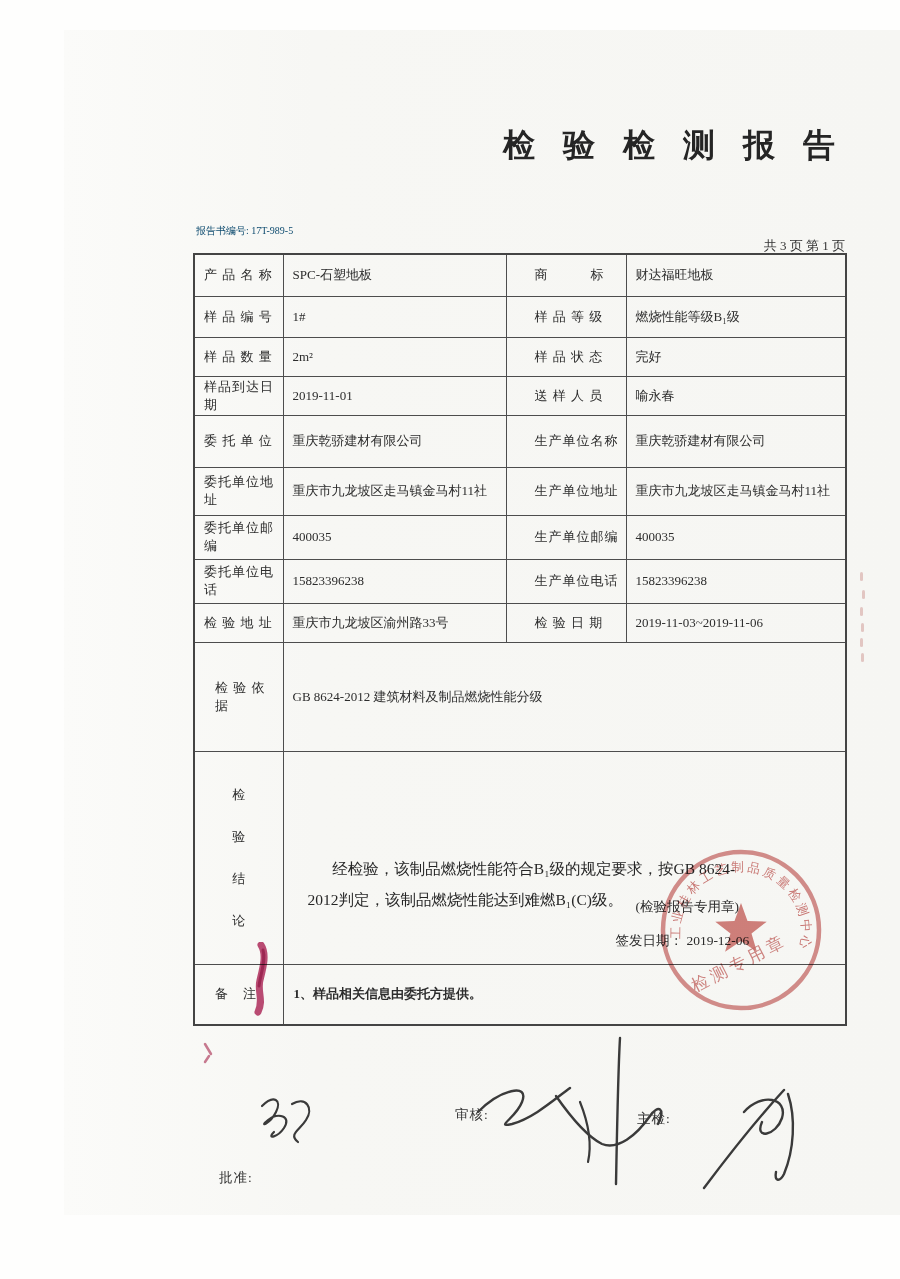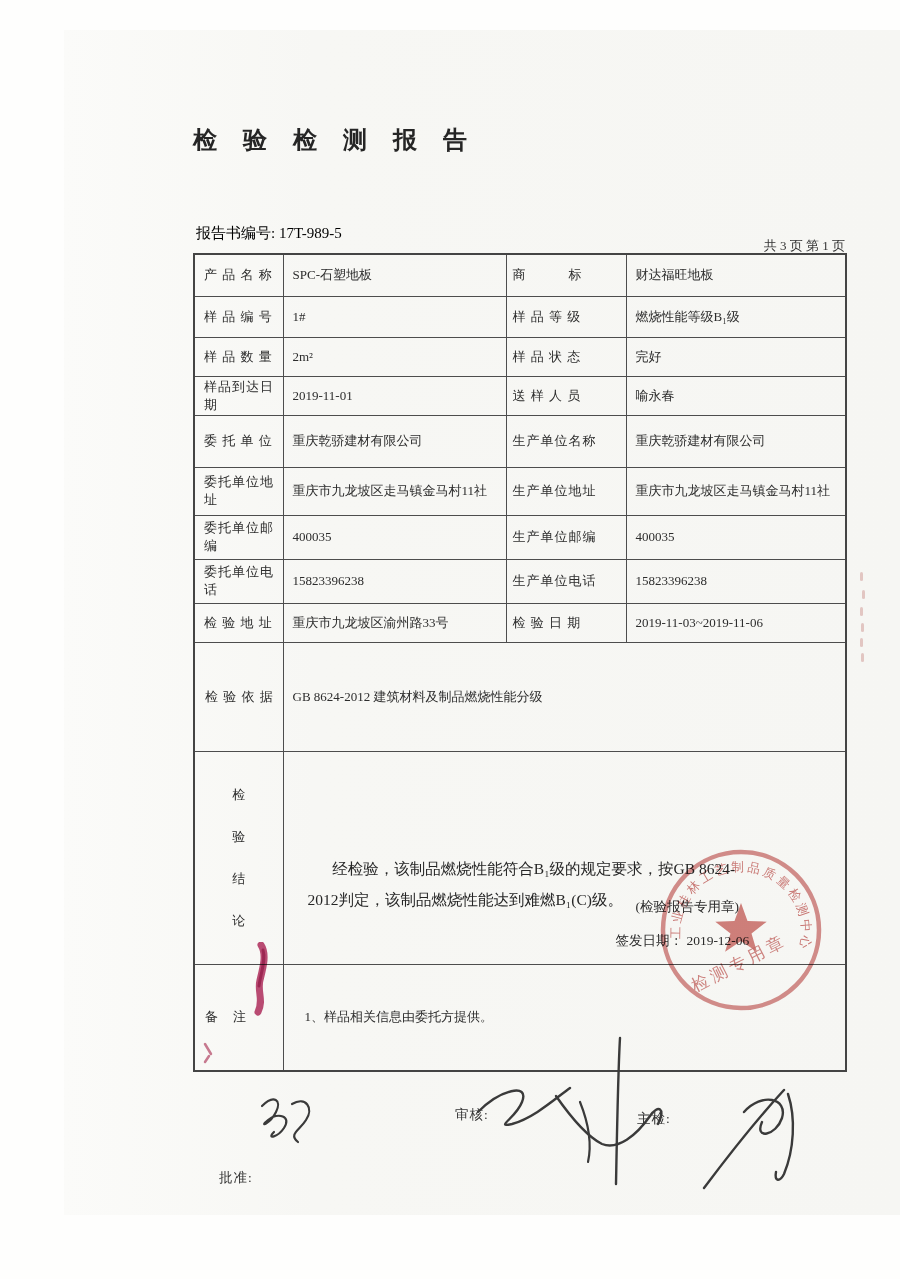--- a/index.html
+++ b/index.html
@@ -13,70 +13,70 @@
     width:900px; height:1279px;
     background:#fefefd;
     overflow:hidden;
   }
   .scan-tint {
     position:absolute; left:64px; top:30px; width:836px; height:1185px;
     background:linear-gradient(90deg,#fbfbf9 0%,#f7f7f4 30%,#f6f6f3 100%);
   }
   .doc-title {
     position:absolute; left:193px; top:124px; width:652px;
-    text-align:left;
-    font-size:24px; font-weight:bold; letter-spacing:10px;
+    text-align:right;
+    font-size:32px; font-weight:bold; letter-spacing:10px;
     color:#252525;
   }
   .report-no {
     position:absolute; left:196px; top:224px;
-    font-size:15px; color:#000000;
+    font-size:10px; color:#0c4a6e;
   }
   .pagination {
     position:absolute; left:193px; top:237px; width:652px;
     text-align:right; font-size:13px; color:#333;
   }
   table.report {
     position:absolute; left:193px; top:253px;
     width:652px;
     border-collapse:collapse; table-layout:fixed;
     font-size:13px; color:#2c2c2c;
   }
   table.report td {
     border:1.6px solid #4d4d4d;
     vertical-align:middle;
     overflow:hidden;
   }
   table.report { border:2px solid #444; }
   td.lbl1 { padding-left:9px;  letter-spacing:1px; }
   td.val1 { padding-left:9px; }
-  td.lbl2 { padding-left:6px; letter-spacing:1px; }
+  td.lbl2 { padding-left:28px; letter-spacing:1px; }
   td.val2 { padding-left:9px; }
-  td.basis-label, td.remark-label { padding-left:10px; letter-spacing:1px; }
+  td.basis-label, td.remark-label { padding-left:20px; letter-spacing:1px; }
   td.basis-value { padding-left:9px; }
   td.conclusion-label { padding:0; }
   .vlabel {
     display:flex; flex-direction:column; align-items:center; justify-content:center;
     gap:24px; height:100%; font-size:13px;
   }
   td.conclusion-cell { position:relative; vertical-align:top; padding:16px; }
   .conclusion-text {
     padding:52px 14px 0 8px;
     font-size:15.5px; line-height:31px; color:#262626;
   }
   .conclusion-line1 { text-indent:1.6em; }
   .stamp-note {
     position:absolute; left:352px; top:146px;
     font-size:13.5px; color:#2c2c2c;
   }
   .issue-date {
     position:absolute; left:332px; top:180px;
     font-size:13.5px; color:#2c2c2c;
   }
-  td.remark-value { padding-left:21px; }
+  td.remark-value { padding-left:10px;font-weight:bold; }
   
   .seal {
     position:absolute; left:655px; top:844px; width:172px; height:172px;
     mix-blend-mode:multiply; opacity:.85;
   }
   
   .ink-smudge { position:absolute; left:243px; top:942px; width:34px; height:76px; mix-blend-mode:multiply; }
   .remark-tick { position:absolute; left:199px; top:1040px; width:22px; height:26px; opacity:.65; mix-blend-mode:multiply; }
   .edge-mark {
     position:absolute; width:3px; height:9px;
@@ -187,21 +187,21 @@
           <div class="conclusion-line1">经检验，该制品燃烧性能符合B₁级的规定要求，按GB 8624-</div>
           <div class="conclusion-line2">2012判定，该制品燃烧性能达到难燃B₁(C)级。</div>
         </div>
         <div class="stamp-note">(检验报告专用章)</div>
         <div class="issue-date">
           <span>签发日期：</span>
           <span>2019-12-06</span>
         </div>
       </td>
     </tr>
-    <tr style="height:107px">
+    <tr style="height:61px">
       <td class="remark-label">备　注</td>
       <td class="remark-value" colspan="3">1、样品相关信息由委托方提供。</td>
     </tr>
   </tbody>
     </table>
 
   <svg class="seal" viewBox="0 0 172 172" width="172" height="172">
     <circle cx="86" cy="86" r="78" fill="none" stroke="#c0504d" stroke-width="4.5" opacity="0.75"></circle>
     <polygon points="86,59 92.5,77.1 111.7,77.7 96.5,89.4 101.9,107.8 86,97 70.1,107.8 75.5,89.4 60.3,77.7 79.5,77.1" fill="#c4524e" opacity="0.85"></polygon>
     <path id="sealArcPath" d="M 26,99 A 61,61 0 1 1 146,99" fill="none"></path>

